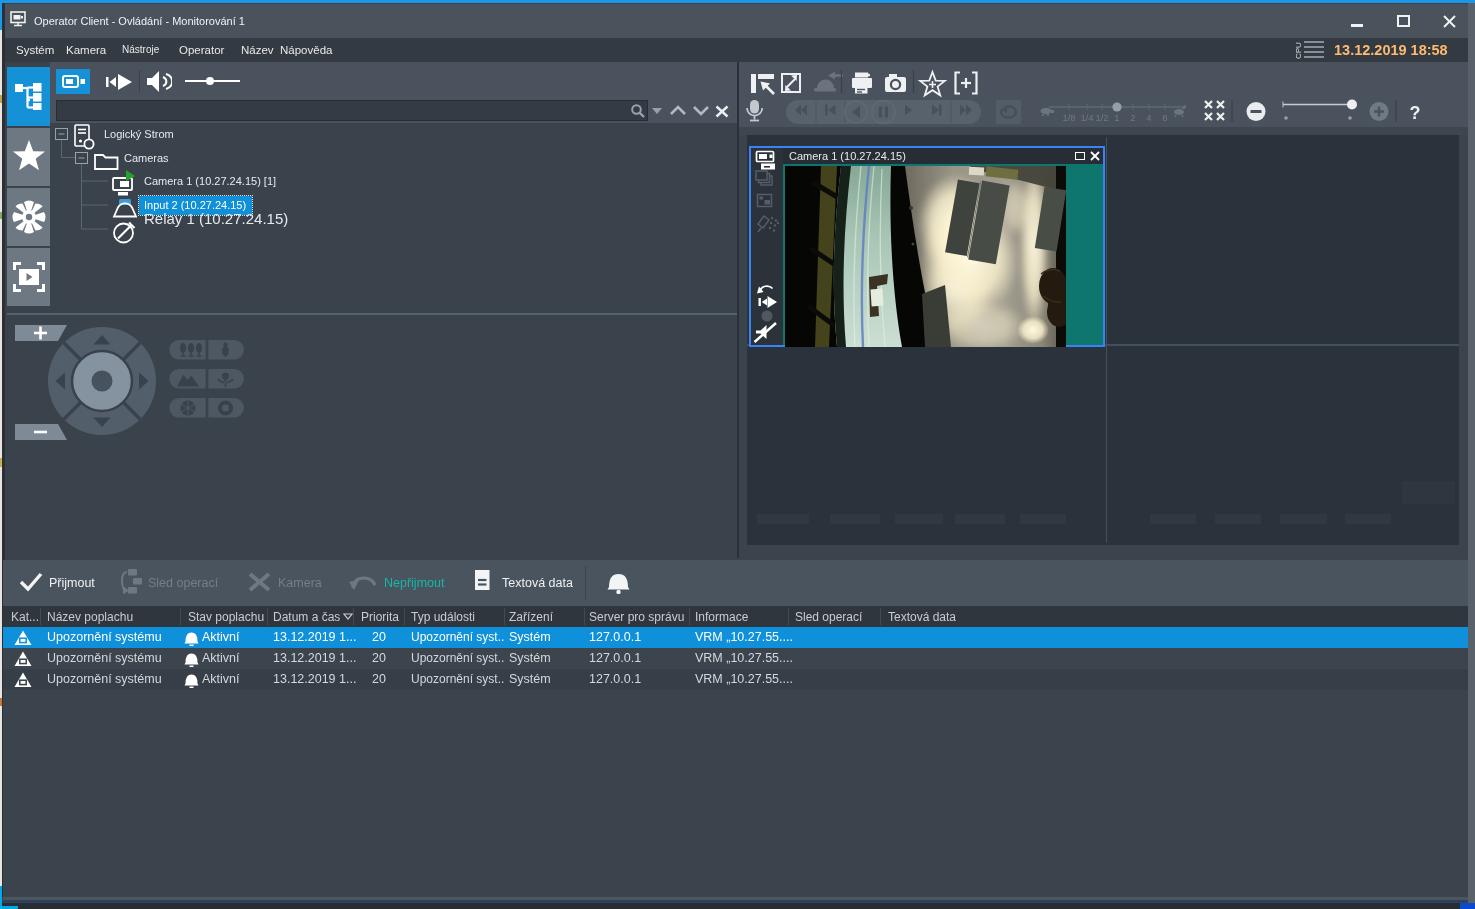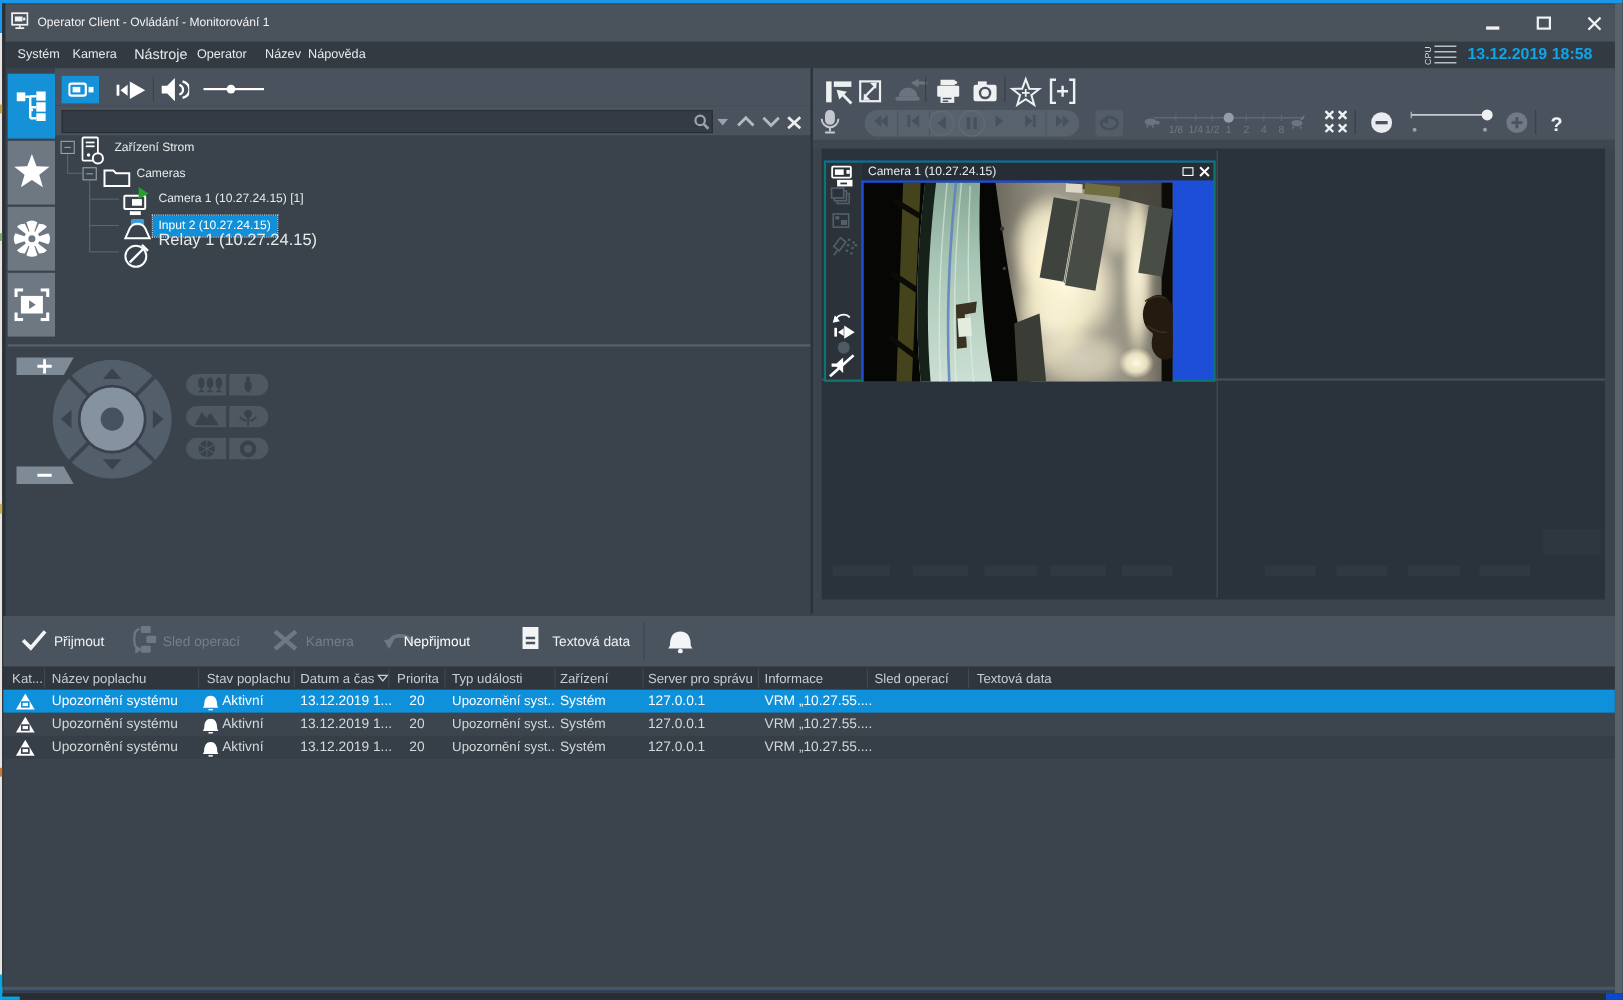--- a/index.html
+++ b/index.html
@@ -31,36 +31,36 @@
 <div class="a" style="left:1443px;top:15px">
     <svg width="13" height="13">
       <line x1="1" y1="1" x2="12" y2="12" stroke="#f1f2f4" stroke-width="2"></line>
       <line x1="12" y1="1" x2="1" y2="12" stroke="#f1f2f4" stroke-width="2"></line>
     </svg>
   </div>
 
 <div class="a" style="left:5px;top:38px;width:1463px;height:24px;background:#333a41"></div>
 <div class="a t" style="left:16px;top:38px;line-height:24px;font-size:11.5px">Systém</div>
 <div class="a t" style="left:66px;top:38px;line-height:24px;font-size:11.5px">Kamera</div>
-<div class="a t" style="left:122px;top:38px;line-height:24px;font-size:13px">Nástroje</div>
+<div class="a t" style="left:122px;top:38px;line-height:24px;font-size:10px">Nástroje</div>
 <div class="a t" style="left:179px;top:38px;line-height:24px;font-size:11.5px">Operator</div>
 <div class="a t" style="left:241px;top:38px;line-height:24px;font-size:11.5px">Název</div>
 <div class="a t" style="left:280px;top:38px;line-height:24px;font-size:11.5px">Nápověda</div>
 <div class="a" style="left:1292px;top:40px">
     <svg width="34" height="21" viewBox="0 0 34 21">
       <g stroke="#b9bfc5" stroke-width="1.3" fill="none">
         <line x1="12" y1="2" x2="32" y2="2"></line>
         <line x1="12" y1="7" x2="32" y2="7"></line>
         <line x1="12" y1="12" x2="32" y2="12"></line>
         <line x1="12" y1="17" x2="32" y2="17"></line>
       </g>
       <text x="-19" y="9" transform="rotate(-90)" fill="#d6dadd" font-size="8" font-family="Liberation Sans">CPU</text>
     </svg>
   </div>
-<div class="a t" style="left:1334px;top:40px;line-height:21px;font-weight:bold;font-size:14.5px;color:#0ea5e9">13.12.2019 18:58</div>
+<div class="a t" style="left:1334px;top:40px;line-height:21px;font-weight:bold;font-size:14.5px;color:#fdba74">13.12.2019 18:58</div>
 
 <div class="a" style="left:7px;top:62px;width:730px;height:496px;background:#3a424b"></div>
 
 <div class="a" style="left:50px;top:62px;width:687px;height:34px;background:#4a535d"></div>
 <div class="a" style="left:50px;top:96px;width:687px;height:27px;background:#4a535d"></div>
 
 <div class="a" style="left:56px;top:69px;width:34px;height:25px;background:#1591d8"></div>
 <div class="a" style="left:62px;top:74px">
     <svg width="24" height="15" viewBox="0 0 24 15">
       <rect x="1" y="2" width="15" height="11" rx="2" fill="none" stroke="#fff" stroke-width="2"></rect>
@@ -207,21 +207,21 @@
         <line x1="68" y1="93" x2="82" y2="93" stroke="#3a424b" stroke-width="1.5"></line>
       </g>
 <g>
         <circle cx="73.5" cy="113" r="9.5" fill="none" stroke="#fff" stroke-width="1.8"></circle>
         <line x1="68" y1="118.5" x2="81.5" y2="105" stroke="#fff" stroke-width="2.2"></line>
         <line x1="79" y1="102.5" x2="84.5" y2="108" stroke="#fff" stroke-width="2.2"></line>
       </g>
 </svg>
   </div>
 <div class="a" style="left:139px;top:196px;width:113px;height:19px;background:#1090d8;outline:1px dotted #cfe8f8"></div>
-<div class="a t" style="left:104px;top:124px;height:20px;line-height:20px;font-size:11px">Zařízení Strom</div>
+<div class="a t" style="left:104px;top:124px;height:20px;line-height:20px;font-size:11px">Logický Strom</div>
 <div class="a t" style="left:124px;top:148px;height:20px;line-height:20px;font-size:11px">Cameras</div>
 <div class="a t" style="left:144px;top:171px;height:20px;line-height:20px;font-size:11px">Camera 1 (10.27.24.15) [1]</div>
 <div class="a t" style="left:144px;top:195px;height:20px;line-height:20px;color:#fff;font-size:11px">Input 2 (10.27.24.15)</div>
 <div class="a t" style="left:144px;top:209px;height:20px;line-height:20px;font-size:15px">Relay 1 (10.27.24.15)</div>
 
 <div class="a" style="left:7px;top:313px;width:730px;height:2px;background:#57616b"></div>
 
 <div class="a" style="left:7px;top:316px">
     <svg width="300" height="150" viewBox="0 0 300 150">
 <polygon points="8,9 60,9 51,25 8,25" fill="#7e8a96"></polygon>
@@ -428,21 +428,21 @@
 </svg>
   </div>
 
 <div class="a" style="left:739px;top:135px;width:8px;height:423px;background:#3b434c"></div>
 <div class="a" style="left:1459px;top:135px;width:9px;height:423px;background:#3b434c"></div>
 <div class="a" style="left:739px;top:545px;width:729px;height:15px;background:#3b434c"></div>
 <div class="a" style="left:747px;top:135px;width:712px;height:410px;background:#2a323b"></div>
 <div class="a" style="left:1106px;top:137px;width:1px;height:406px;background:#46505a"></div>
 <div class="a" style="left:747px;top:344px;width:712px;height:2px;background:#46505a"></div>
 
-<div class="a" style="left:749px;top:146px;width:356px;height:201px;border:2px solid #0f766e;background:#1d4ed8">
+<div class="a" style="left:749px;top:146px;width:356px;height:201px;border:2px solid #3b82f6;background:#0f766e">
   <div class="a" style="left:0;top:0;width:32px;height:197px;background:#2b323a"></div>
   <div class="a" style="left:32px;top:0;width:320px;height:16px;background:#272d34"></div>
   <div class="a t" style="left:38px;top:0;height:16px;line-height:16px;font-size:11px;color:#e8eaed">Camera 1 (10.27.24.15)</div>
   <div class="a" style="left:324px;top:4px;width:10px;height:8px;border:1.5px solid #fff"></div>
   <div class="a" style="left:339px;top:3px">
       <svg width="10" height="10">
         <line x1="1" y1="1" x2="9" y2="9" stroke="#fff" stroke-width="1.8"></line>
         <line x1="9" y1="1" x2="1" y2="9" stroke="#fff" stroke-width="1.8"></line>
       </svg>
     </div>
@@ -590,21 +590,21 @@
       <line x1="21" y1="2" x2="2" y2="18" stroke="#6e7882" stroke-width="4"></line>
     </svg>
   </div>
 <div class="a t" style="left:278px;top:560px;line-height:46px;color:#747e88;font-size:12.5px">Kamera</div>
 <div class="a" style="left:349px;top:572px">
     <svg width="28" height="20" viewBox="0 0 28 20">
       <path d="M4,16 q1,-10 11,-10 q8,0 11,7" fill="none" stroke="#6e7882" stroke-width="3.2"></path>
       <polygon points="0,10 10,8 5,18" fill="#6e7882"></polygon>
     </svg>
   </div>
-<div class="a t" style="left:367px;top:560px;line-height:46px;color:#ffffff;font-size:12.5px">Nepřijmout</div>
+<div class="a t" style="left:384px;top:560px;line-height:46px;color:#14b8a6;font-size:12.5px">Nepřijmout</div>
 <div class="a" style="left:474px;top:569px">
     <svg width="18" height="23">
       <rect x="1" y="1" width="14.5" height="20" fill="#f2f4f5"></rect>
       <line x1="4" y1="11" x2="12.5" y2="11" stroke="#4a545e" stroke-width="2.2"></line>
       <line x1="4" y1="15.5" x2="12.5" y2="15.5" stroke="#4a545e" stroke-width="2.2"></line>
     </svg>
   </div>
 <div class="a t" style="left:502px;top:560px;line-height:46px;color:#f0f1f3;font-size:12.5px">Textová data</div>
 <div class="a" style="left:585px;top:566px;width:1px;height:34px;background:#3a434d"></div>
 <div class="a" style="left:607px;top:569px">

